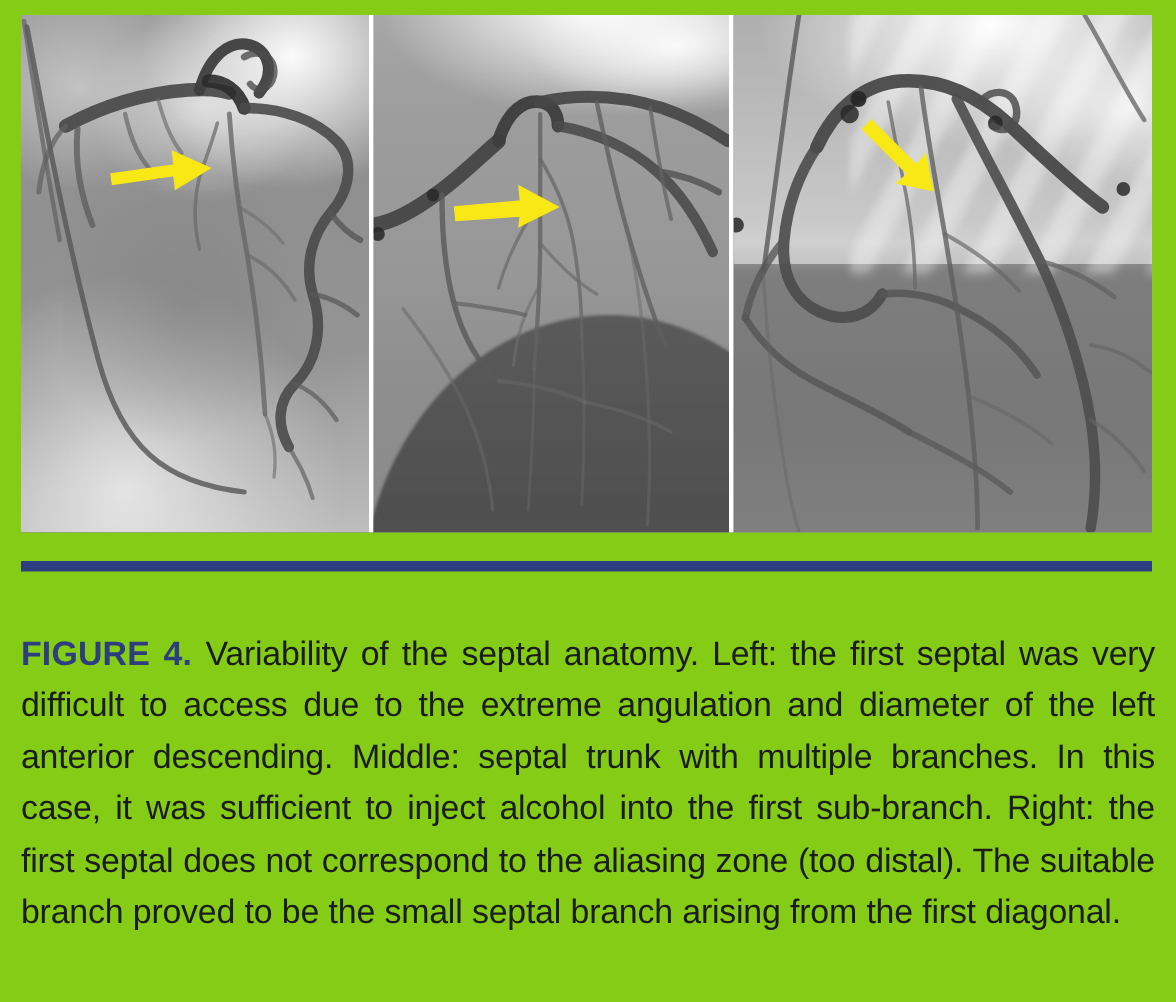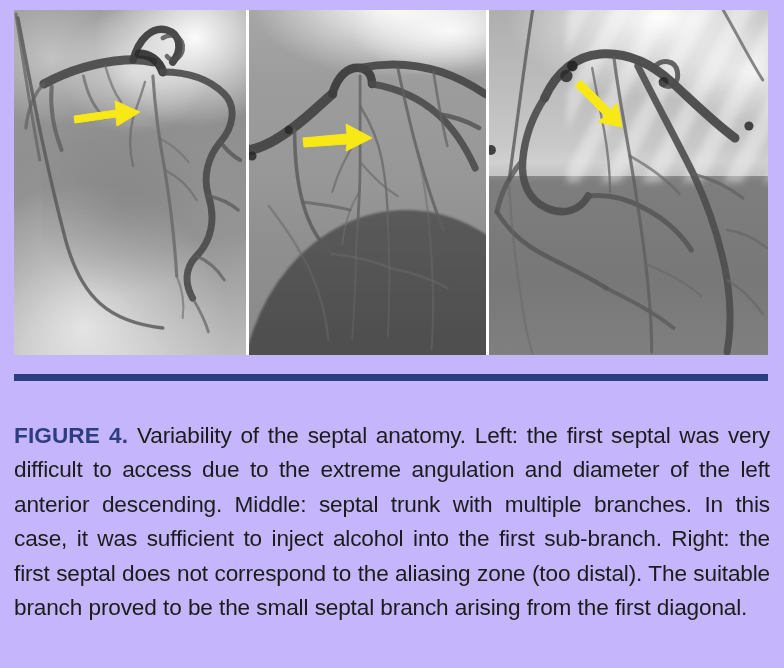--- a/index.html
+++ b/index.html
@@ -11,21 +11,21 @@
     width: 784px;
     height: 668px;
     font-family: "Liberation Sans", sans-serif;
     overflow: hidden;
   }
 
   #page {
     position: relative;
     width: 784px;
     height: 668px;
-    background: #c4b5fd;
+    background: #84cc16;
   }
 
   
   #figure-strip {
     position: absolute;
     left: 14px;
     top: 10px;
     width: 754px;
     height: 345px;
     display: flex;

